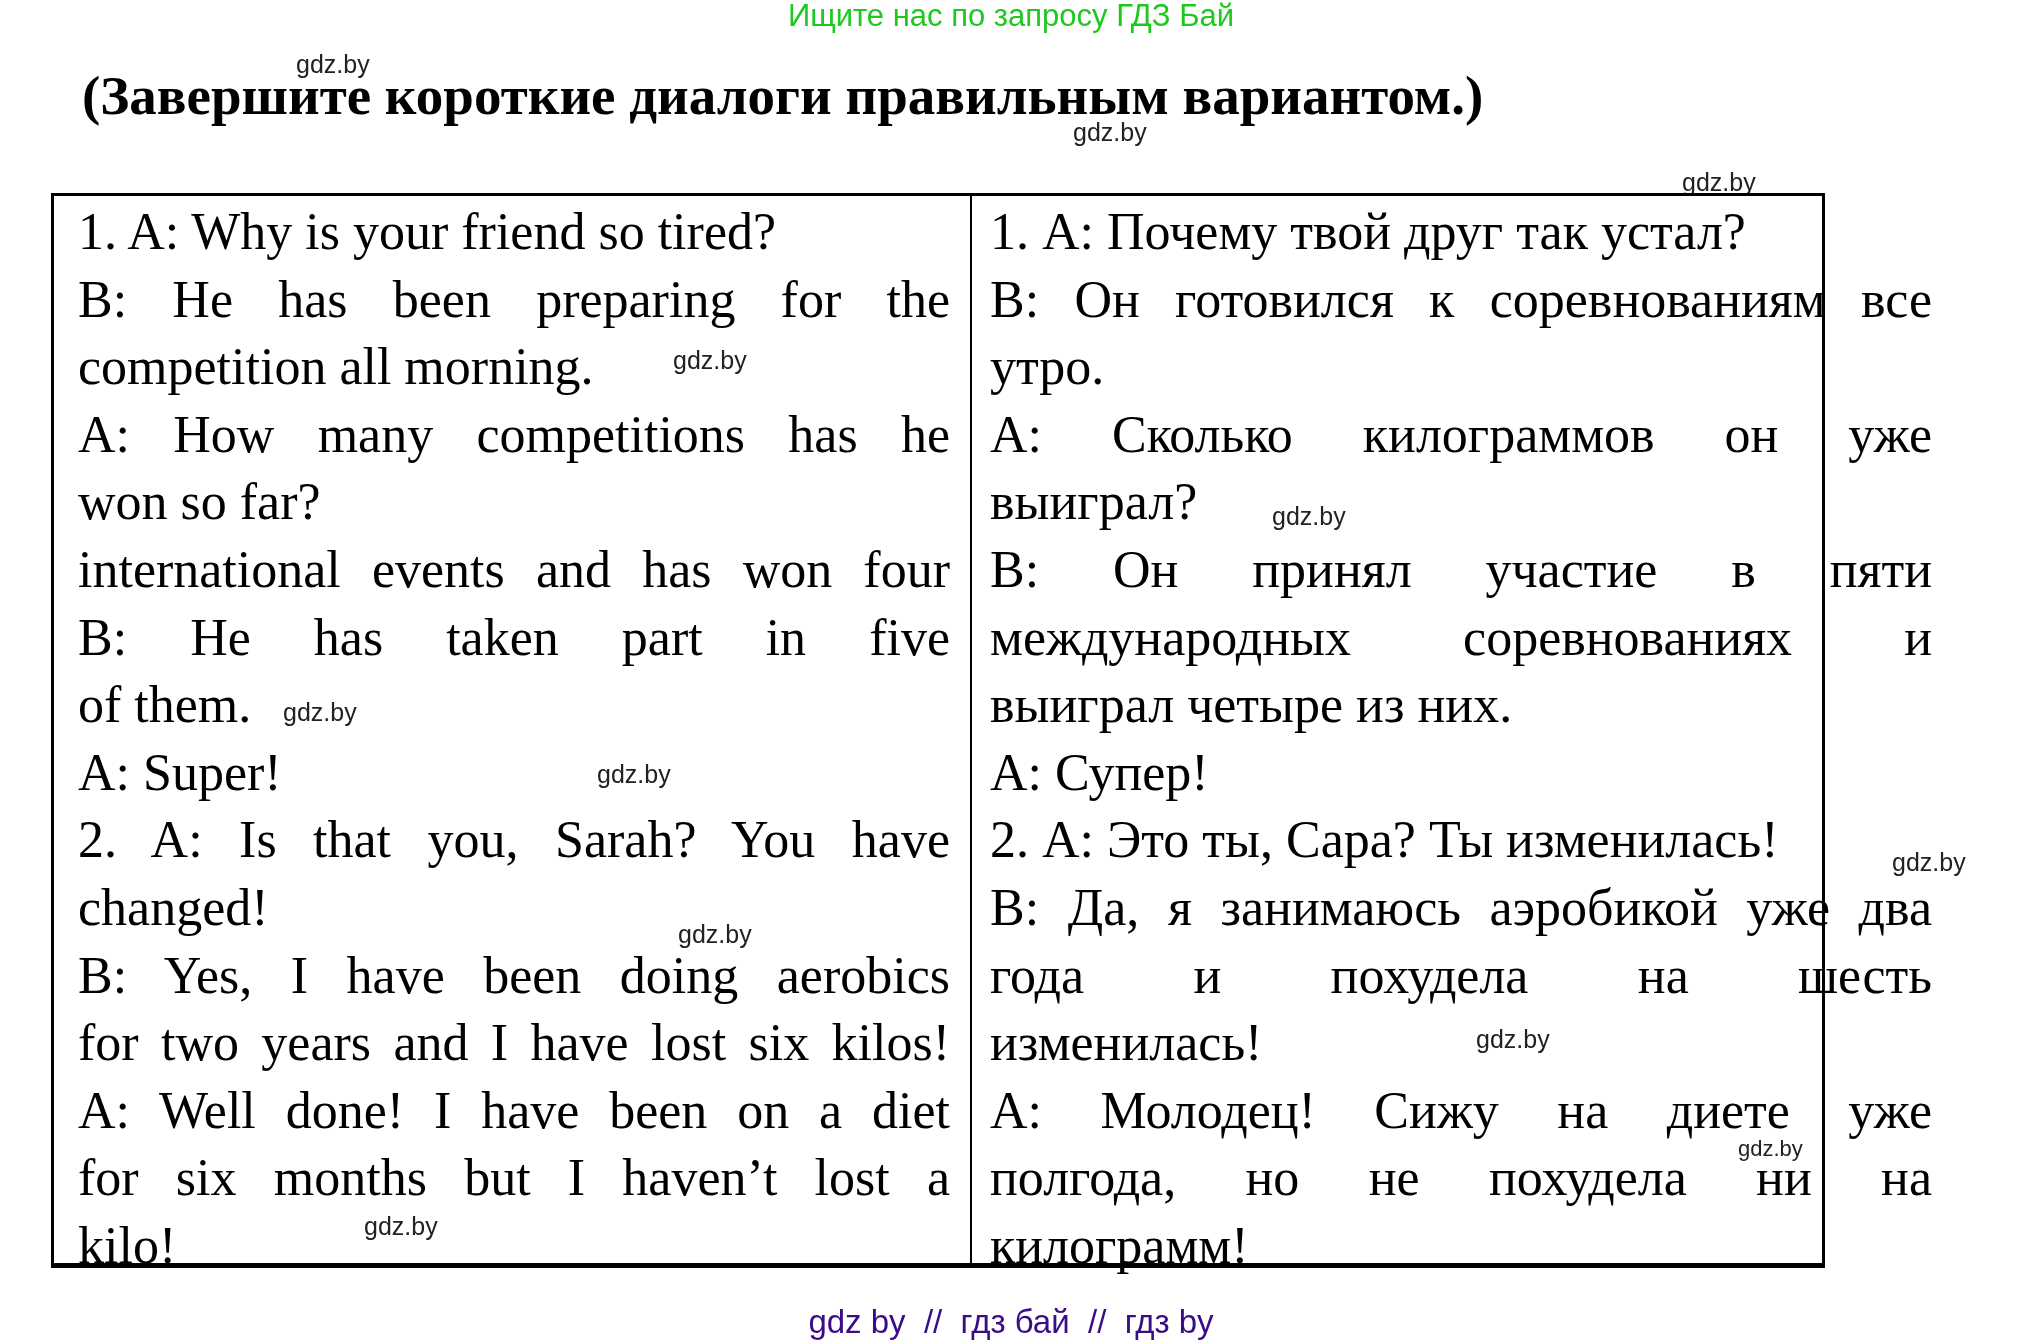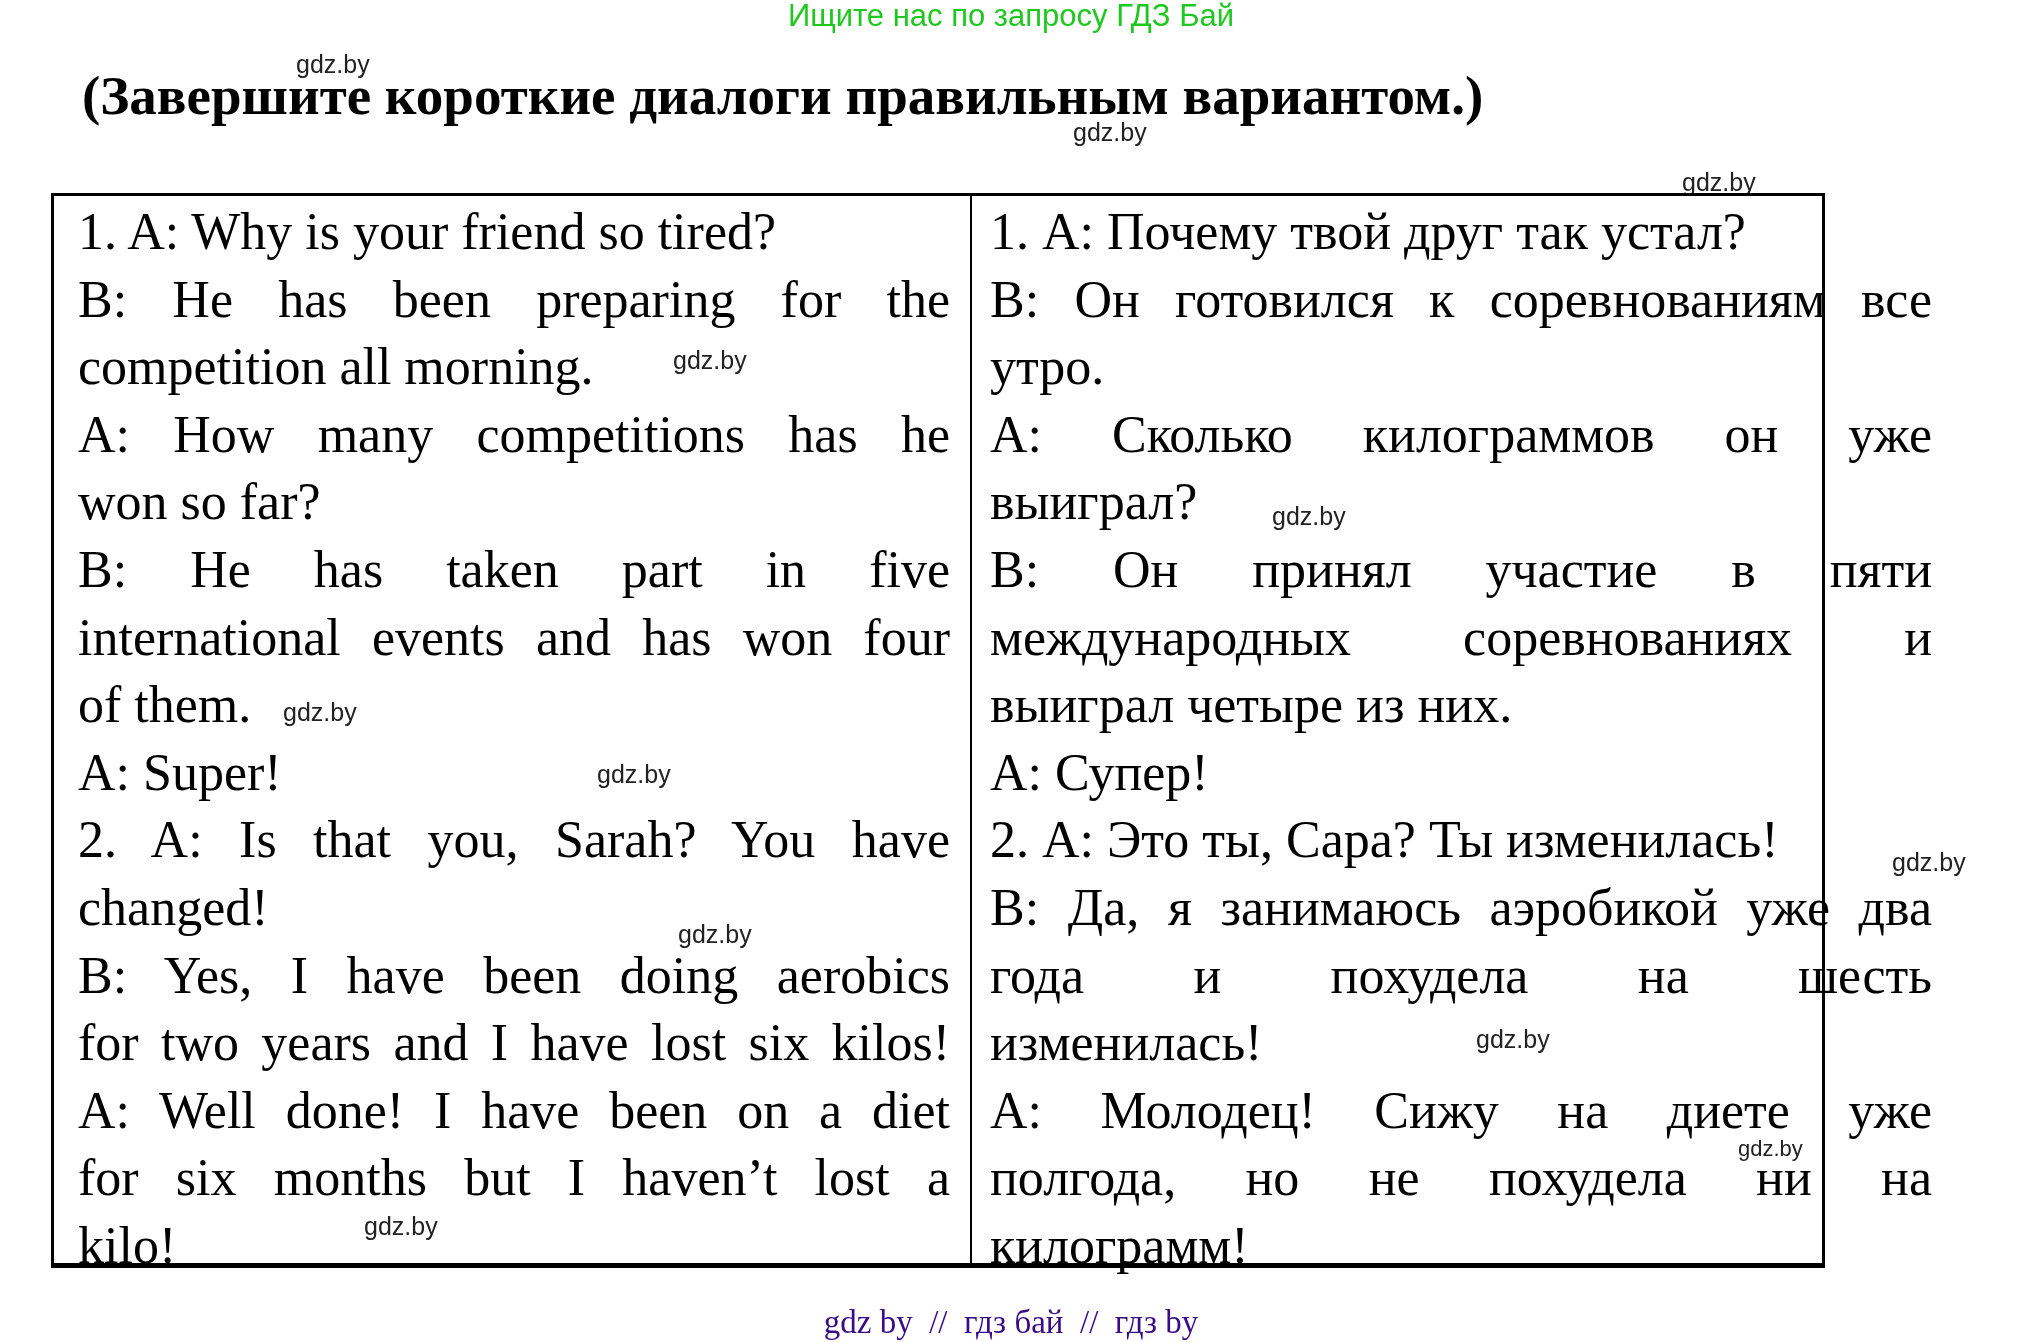--- a/index.html
+++ b/index.html
@@ -37,21 +37,21 @@
       font-family: "Liberation Serif", "DejaVu Serif", serif;
       font-size: 52px; line-height: 67.6px; color: #000;
     }
     .col.left  { left: 24px;  width: 872px; }
     .col.right { left: 936px; width: 942px; }
     .line { display: block; white-space: nowrap; height: 67.6px; }
     .line.j { text-align: justify; text-align-last: justify; }
 
     .footer {
       position: absolute; left: 0; top: 1304px; width: 2022px; text-align: center;
-      font-family: Liberation Serif, serif;
+      font-family: Liberation Sans, sans-serif;
       font-size: 33px; color: #3a0c86; line-height: 36px; white-space: pre;
     }
   </style>
 </head>
 <body>
 
 <div class="promo">Ищите нас по запросу ГДЗ Бай</div>
 
 <div class="title">
   <span class="l2">(Завершите короткие диалоги правильным вариантом.)</span>
@@ -72,22 +72,22 @@
 
 <div class="table">
   <div class="divider"></div>
 
   <div class="col left" id="left-col">
       <span class="line">1. A: Why is your friend so tired?</span>
       <span class="line j">B: He has been preparing for the</span>
       <span class="line">competition all morning.</span>
       <span class="line j">A: How many competitions has he</span>
       <span class="line">won so far?</span>
+      <span class="line j">international events and has won four</span>
       <span class="line j">B: He has taken part in five</span>
-      <span class="line j">international events and has won four</span>
       <span class="line">of them.</span>
       <span class="line">A: Super!</span>
       <span class="line j">2. A: Is that you, Sarah? You have</span>
       <span class="line">changed!</span>
       <span class="line j">B: Yes, I have been doing aerobics</span>
       <span class="line j">for two years and I have lost six kilos!</span>
       <span class="line j">A: Well done! I have been on a diet</span>
       <span class="line j">for six months but I haven’t lost a</span>
       <span class="line">kilo!</span>
     </div>

